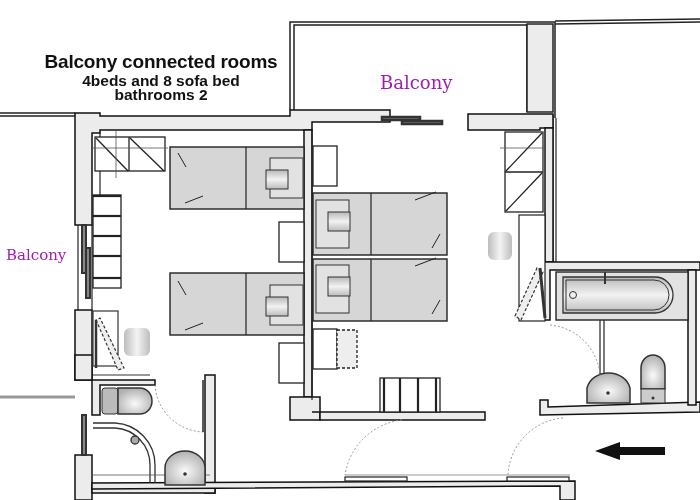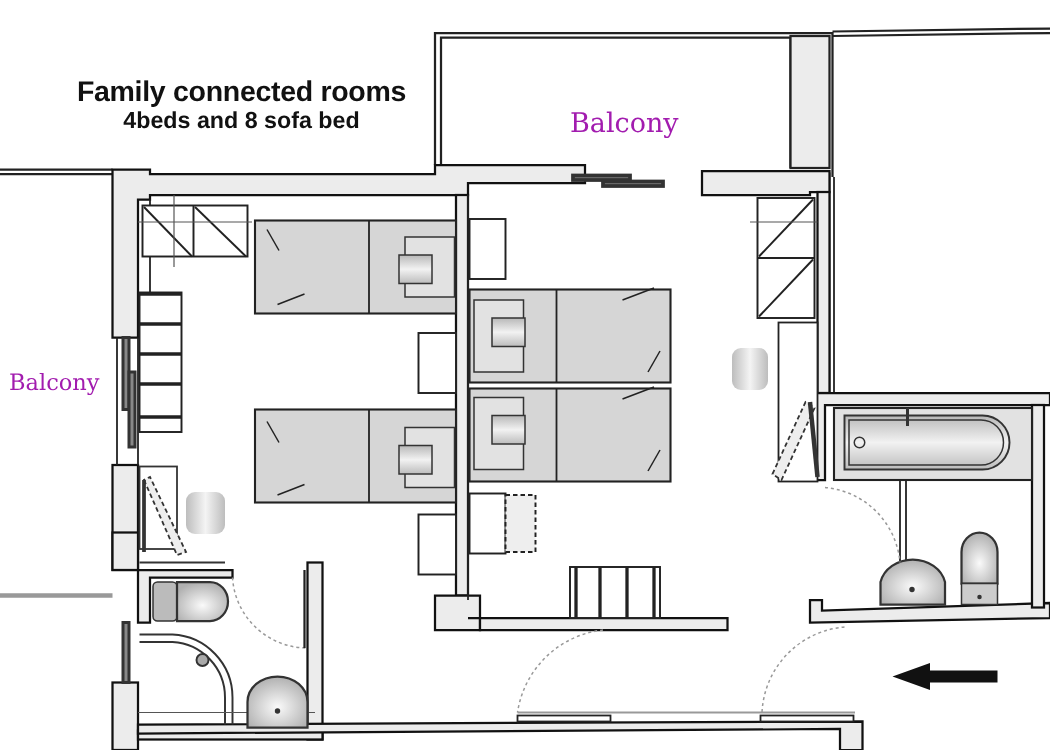--- a/index.html
+++ b/index.html
@@ -251,18 +251,19 @@
     <rect x="345" y="477" width="62" height="4"></rect>
     <rect x="507" y="477" width="62" height="4"></rect>
     <line x1="345" y1="475" x2="570" y2="475" stroke="#999"></line>
   </g>
   <g>
     <path d="M595 451 L620 442 L620 447 L665 447 L665 455 L620 455 L620 460 Z" fill="#111"></path>
   </g>
 </svg>
 
 <div class="title-block">
-  <div class="t1">Family connected rooms</div>
+  <div class="t1">Balcony connected rooms</div>
   <div class="t2">4beds and 8 sofa bed</div>
+  <div class="t3">bathrooms 2</div>
 </div>
 
 <div class="label balcony-top">Balcony</div>
 <div class="label balcony-left">Balcony</div>
 
 </body></html>

